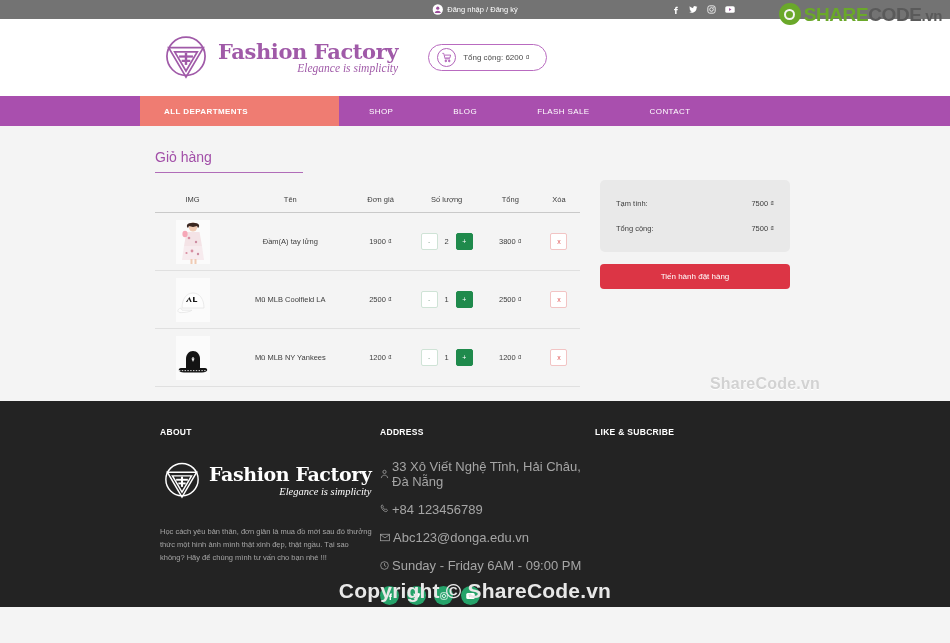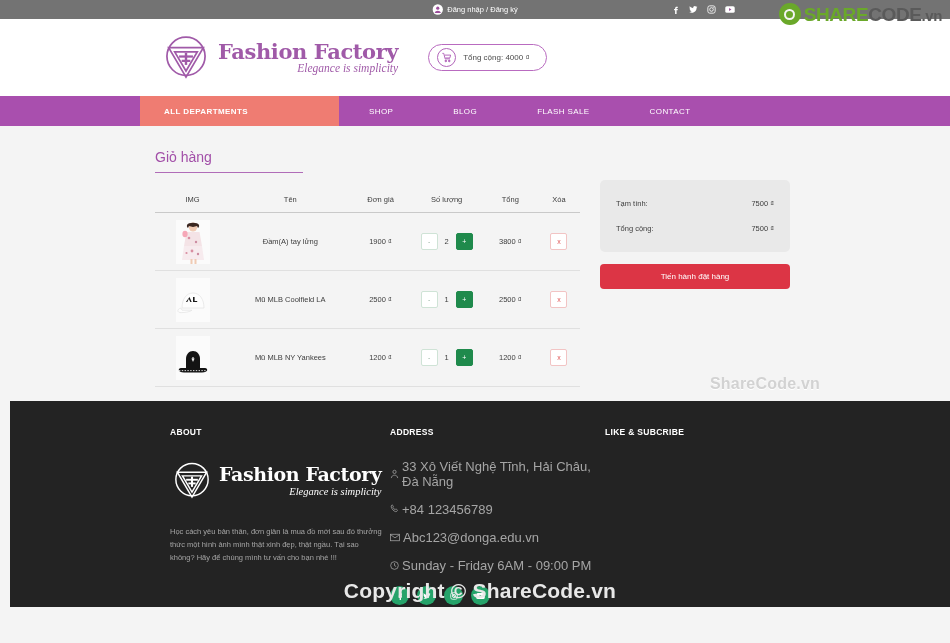--- a/index.html
+++ b/index.html
@@ -292,21 +292,20 @@
     font-family:"Liberation Sans", sans-serif;
   }
 
   
   .footer {
     background:#232323;
     height:206px;
     padding:26px 150px 0 160px;
     display:flex;
     position:relative;
-    margin-left:10px;
   }
   .fcol-about { width:215px; }
   .fcol-address { width:215px; margin-left:5px; }
   .fcol-like { flex:1; }
   .f-head {
     color:#fff;
     font-size:8.5px;
     font-weight:bold;
     letter-spacing:0.3px;
     margin-bottom:22px;
@@ -458,21 +457,21 @@
 
   <div class="cart-pill">
     <span class="cart-icon-circ">
       <svg width="11" height="11" viewBox="0 0 16 16" fill="none" stroke="#b265ba" stroke-width="1.4">
         <path d="M2 2h2l2 8h7"></path>
           <path d="M5.5 4.5h8.5l-1.2 4.2H6.3" fill="none"></path>
         <circle cx="7" cy="13" r="1.2" fill="#b265ba"></circle>
           <circle cx="12" cy="13" r="1.2" fill="#b265ba"></circle>
       </svg>
     </span>
-    <span class="cart-total-text">Tổng cộng: 4000 ₫</span>
+    <span class="cart-total-text">Tổng cộng: 6200 ₫</span>
   </div>
 </div>
 
 <div class="nav">
   <div class="nav-dept">ALL DEPARTMENTS</div>
   <div class="nav-links">
     <div class="nav-link">SHOP</div>
     <div class="nav-link">BLOG</div>
     <div class="nav-link">FLASH SALE</div>
     <div class="nav-link">CONTACT</div>

